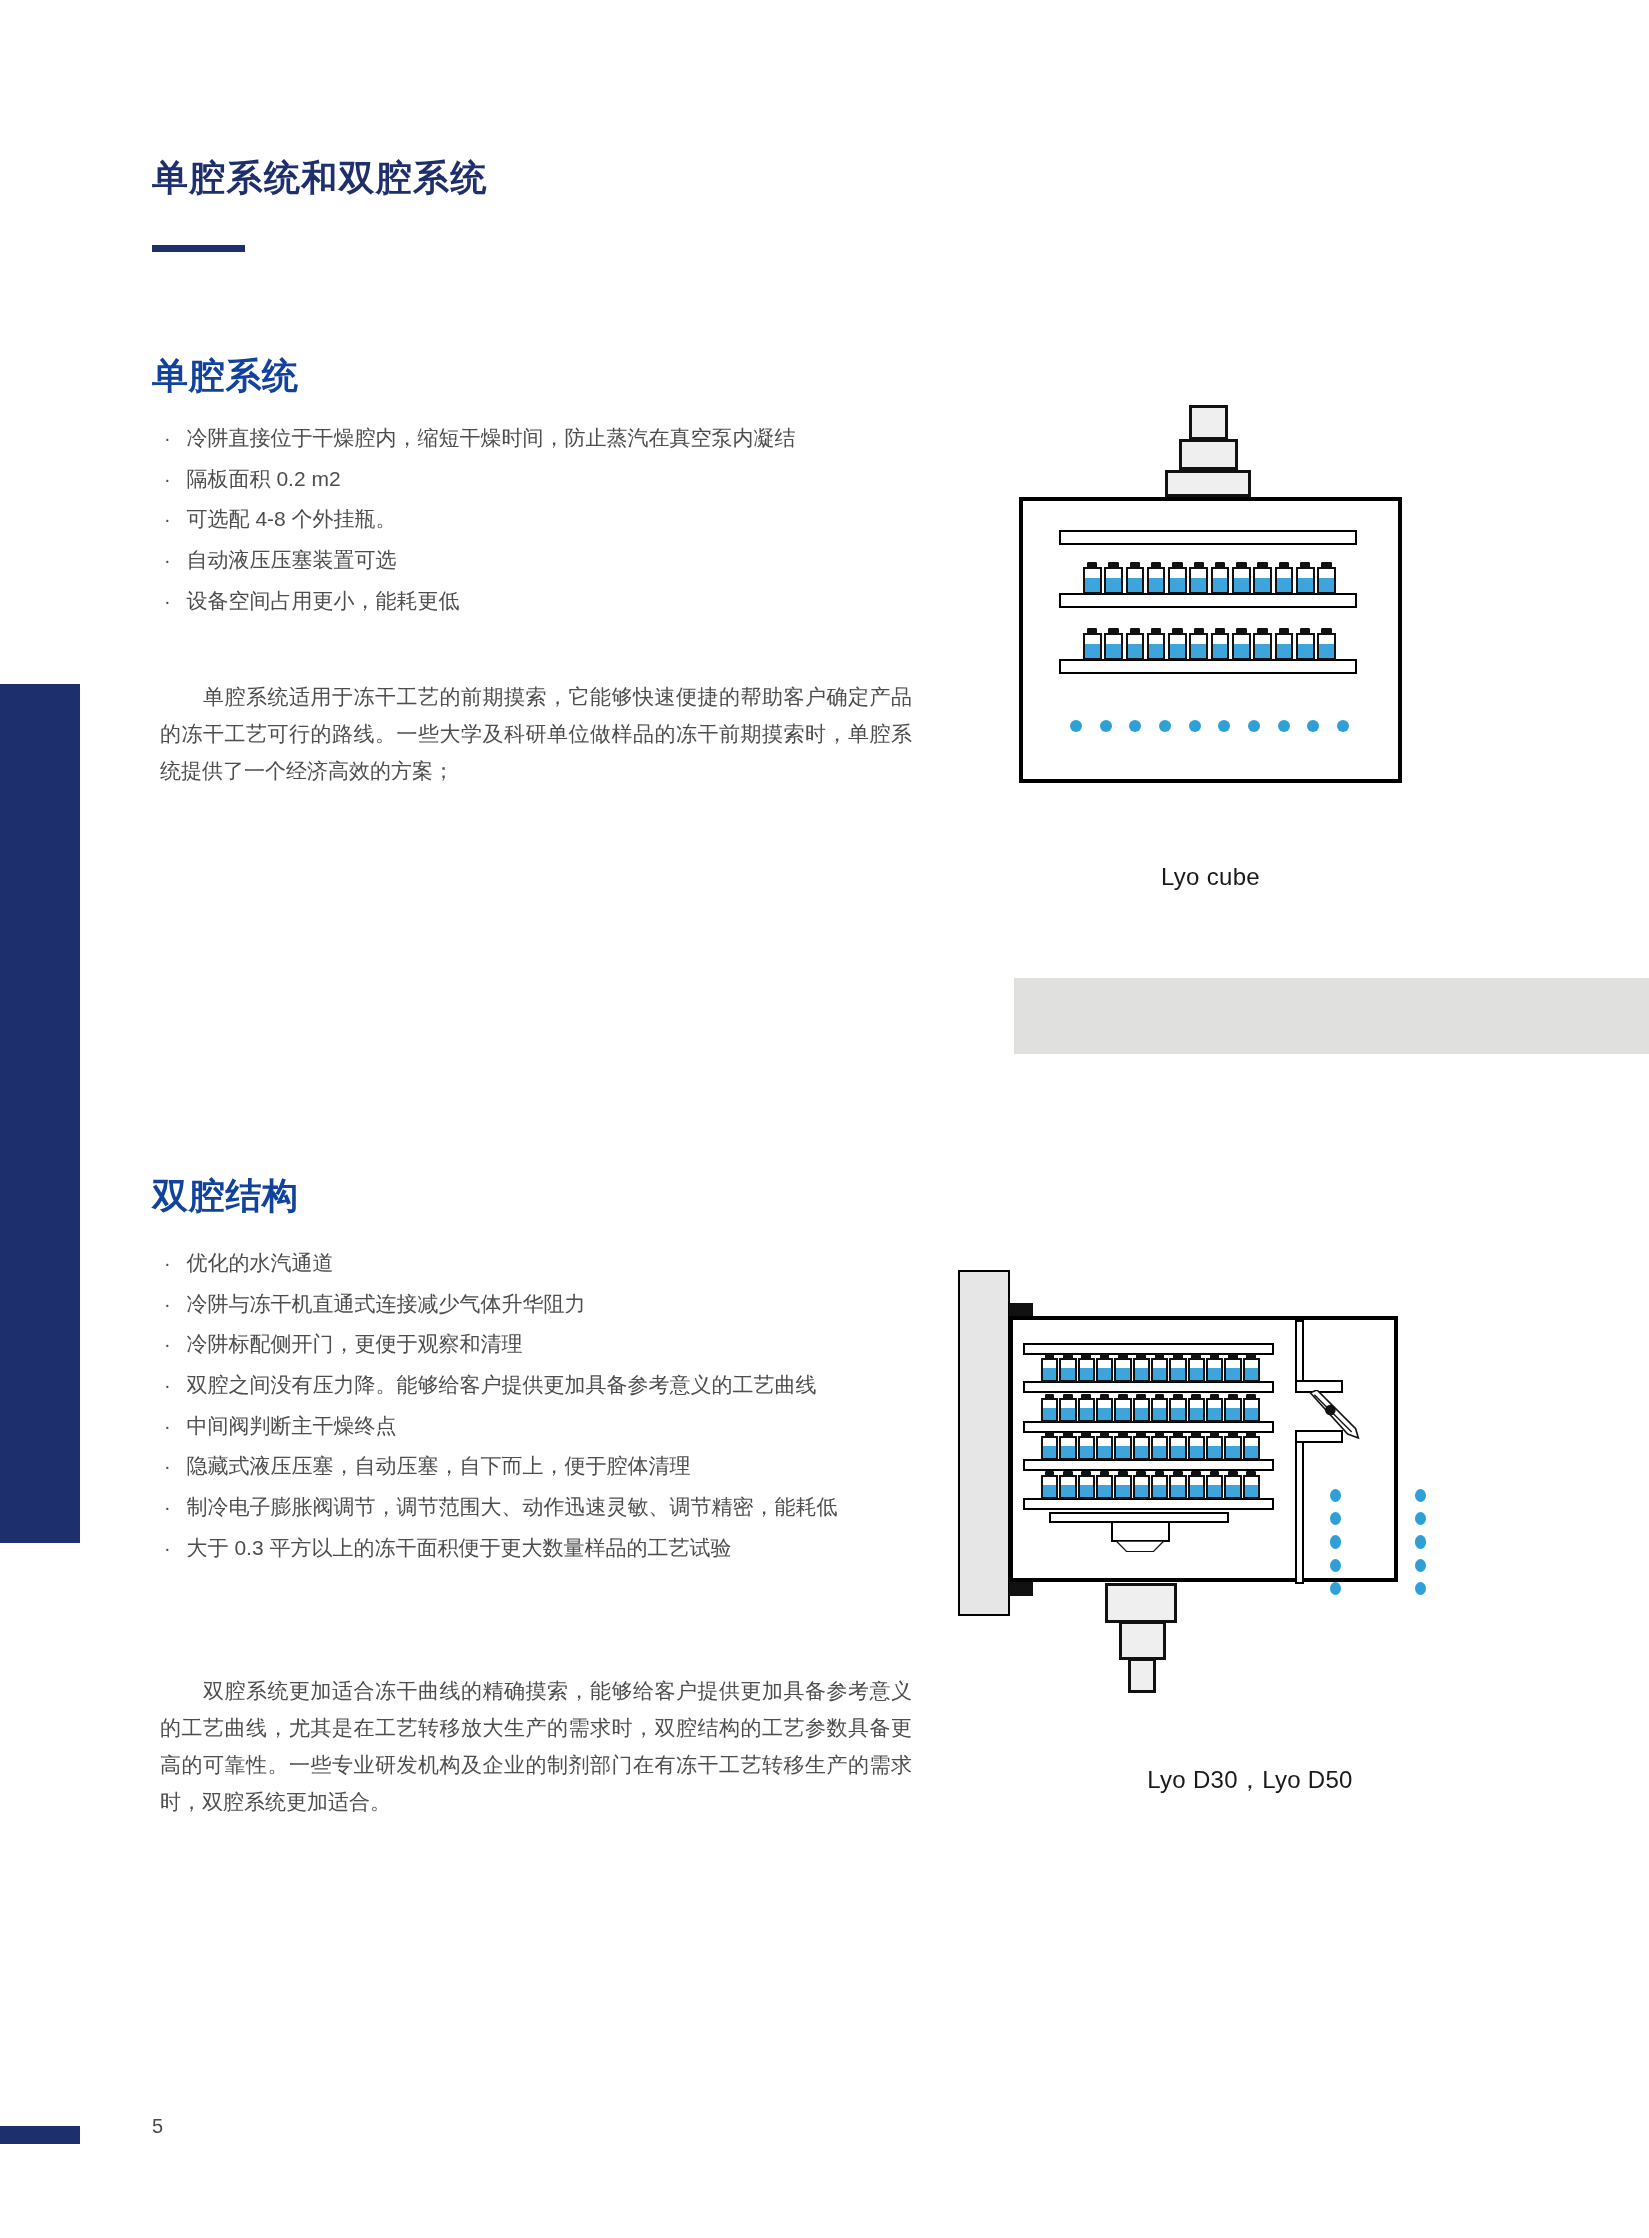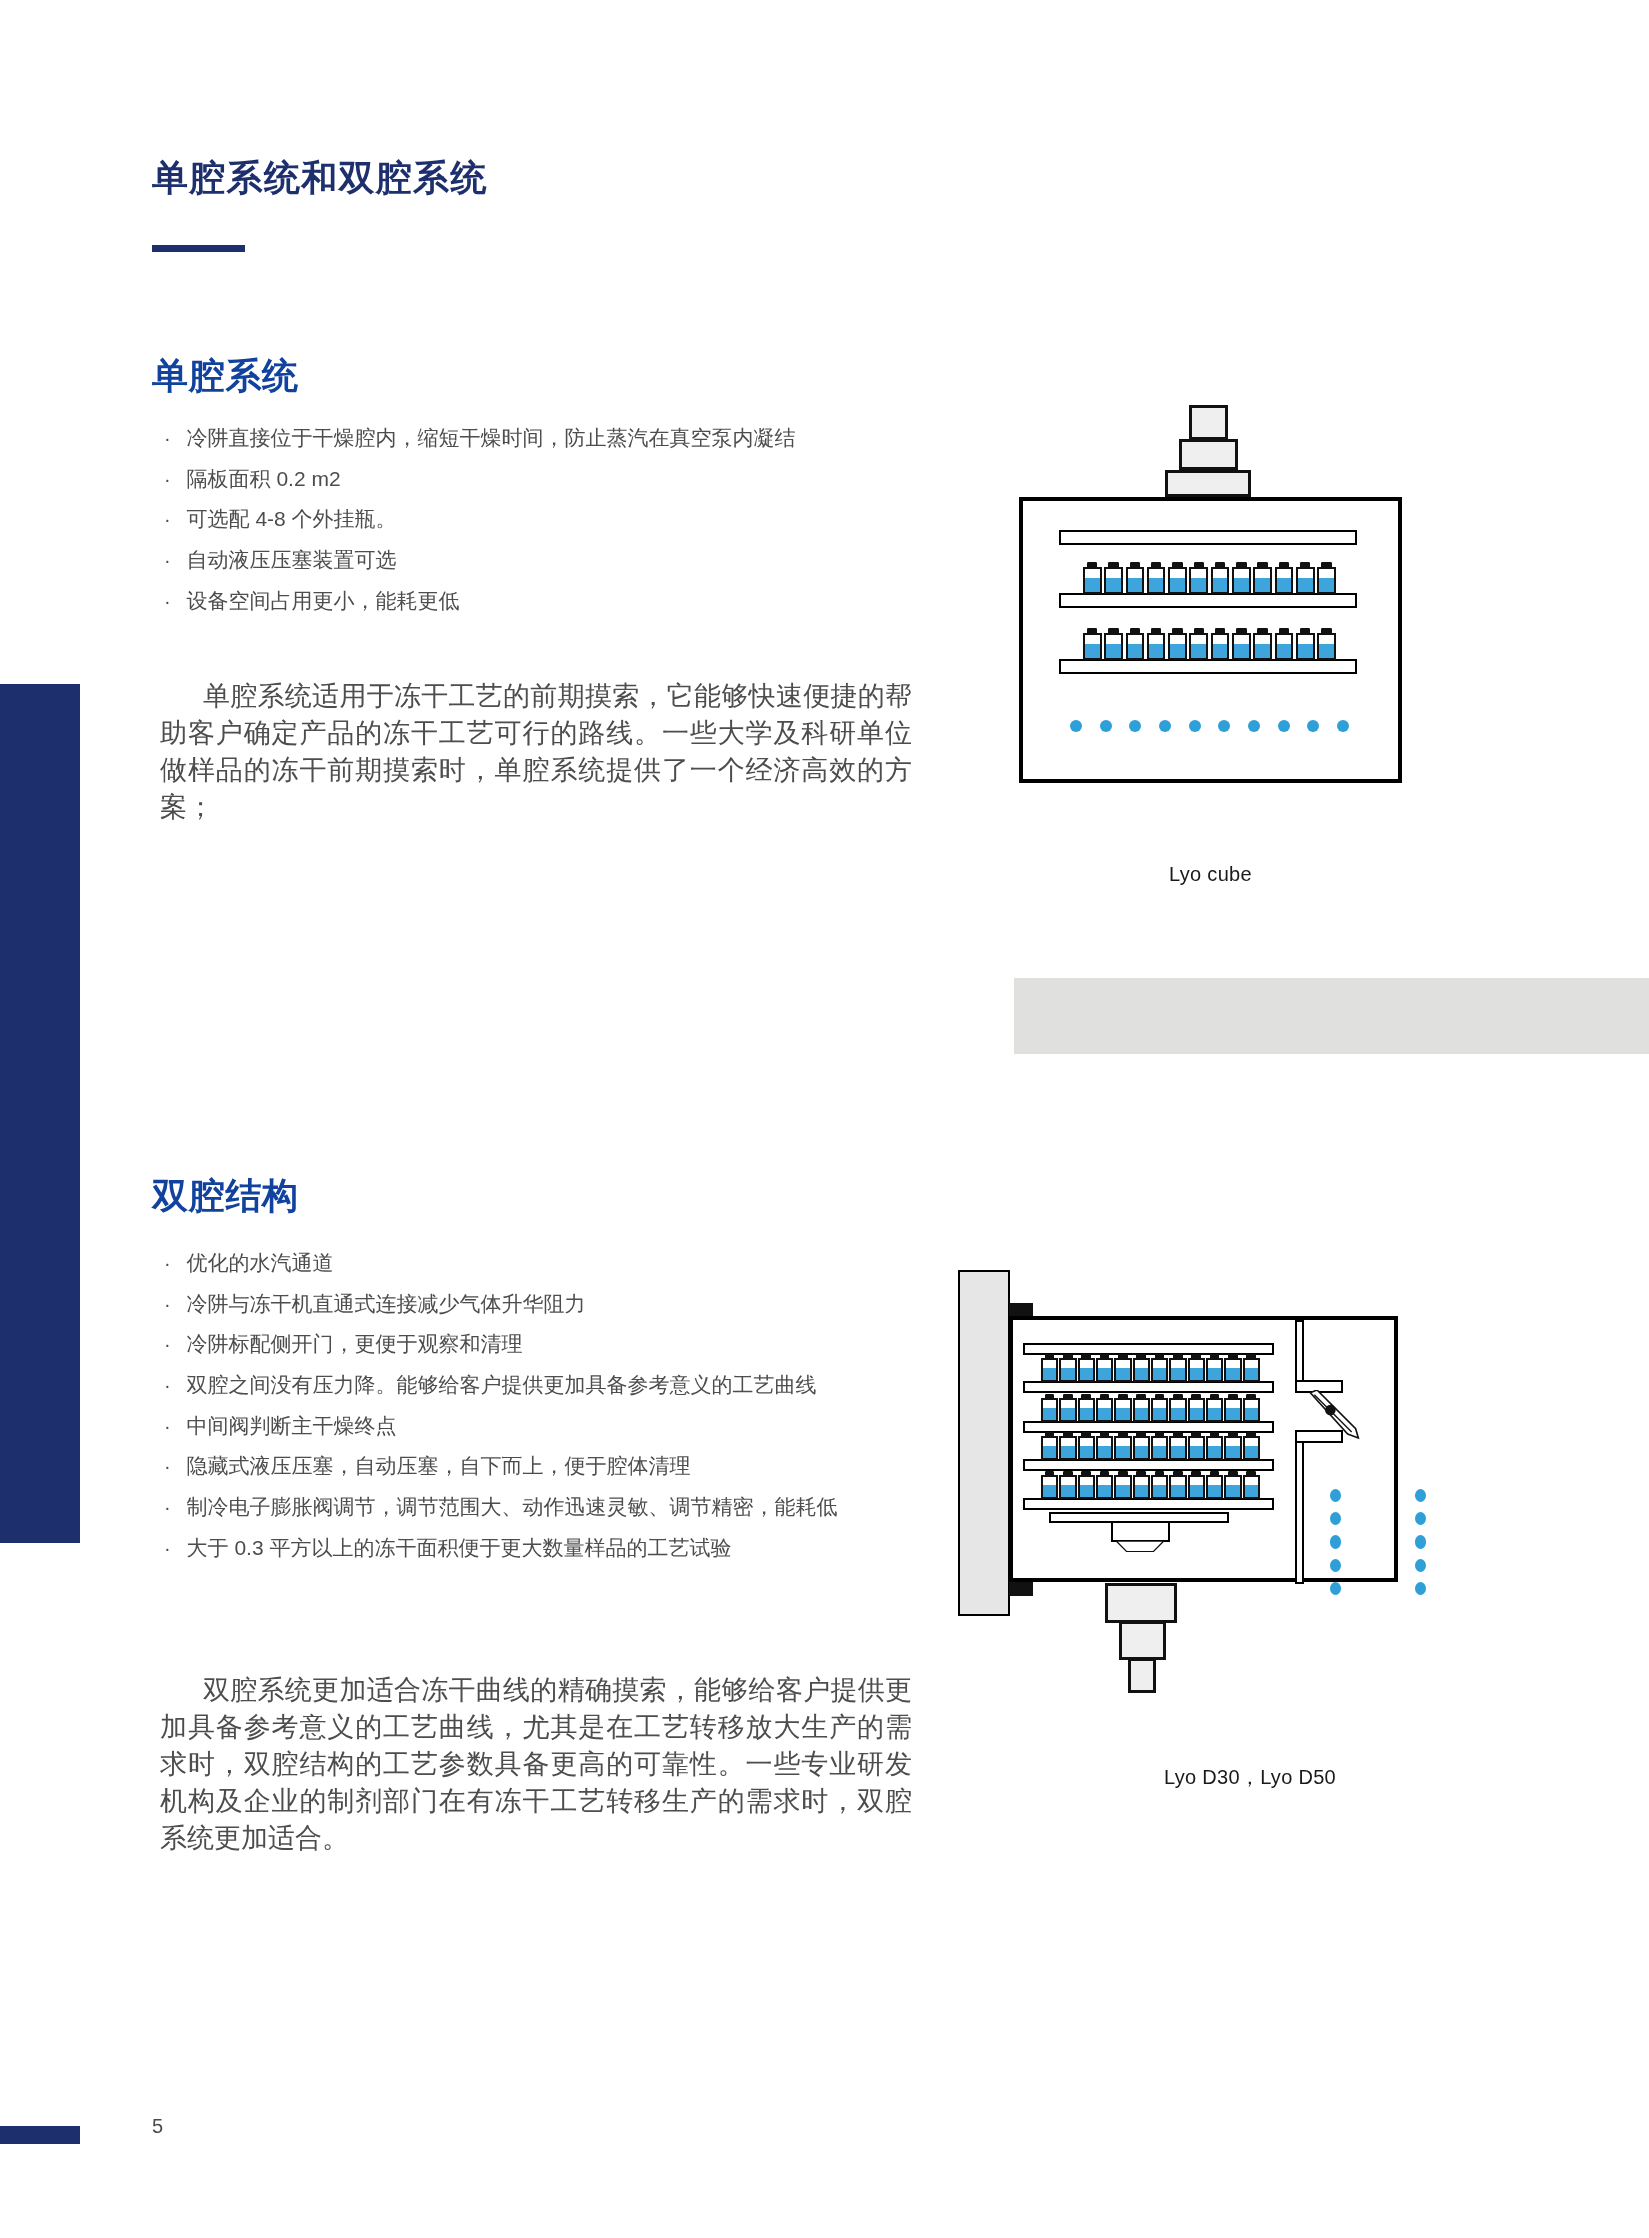--- a/index.html
+++ b/index.html
@@ -58,36 +58,36 @@
     text-indent:0;
   }
   .bullets .li .bl{
     display:inline-block;width:22.6px;color:#4d4d4d;
     font-size:20px;vertical-align:baseline;
   }
   .bullets .li .tx{display:inline;}
 
   .para{
     position:absolute;left:160px;width:752px;
-    font-size:27px;line-height:37px;color:#4d4d4d;
+    font-size:21px;line-height:37px;color:#4d4d4d;
     text-indent:43px;text-align:justify;
   }
   #sec1-para{top:678px;}
   #sec2-para{top:1672px;}
 
   
   #grey-band{
     position:absolute;left:1014px;top:978px;width:638px;height:76px;
     background:#e0e0de;
   }
 
   
   .caption{
     position:absolute;text-align:center;
-    font-size:20px;color:#1a1a1a;letter-spacing:0.3px;
+    font-size:24px;color:#1a1a1a;letter-spacing:0.3px;
   }
   #cap-1{left:1011px;top:863px;width:399px;}
   #cap-2{left:984px;top:1737px;width:532px;margin-top:27px;}
 
   
   .fig{position:absolute;}
   .rect{position:absolute;box-sizing:border-box;}
   .stack{background:#efefef;border:3.3px solid #111;}
   .chamber{background:#ffffff;border:4px solid #000;}
   .shelf{background:#ffffff;border:2.7px solid #000;}

